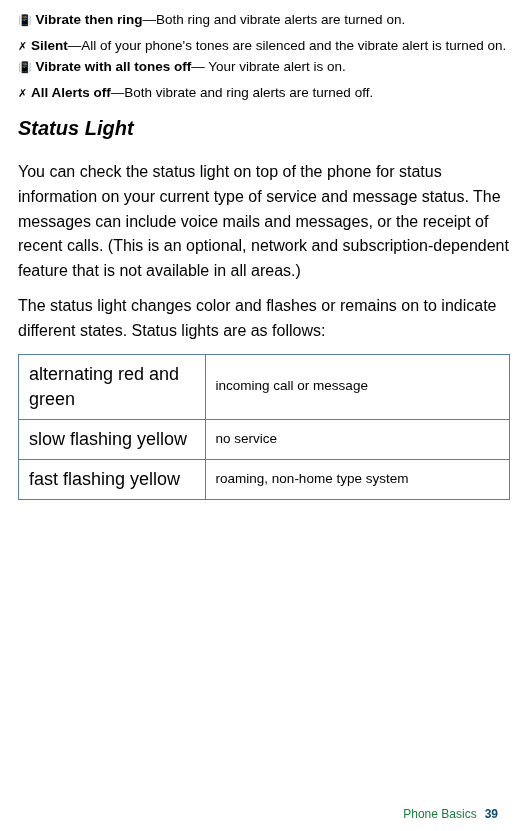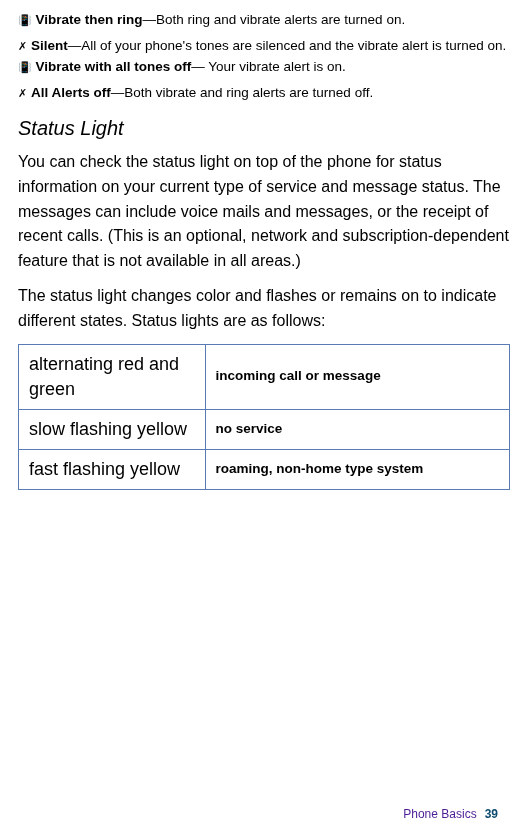--- a/index.html
+++ b/index.html
@@ -29,24 +29,24 @@
       margin-bottom: 6px;
       line-height: 1.5;
     }
 
     .bold-label {
       font-weight: bold;
     }
 
     .italic-bold-title {
       font-style: italic;
-      font-weight: normal;
+      font-weight: bold;
       font-size: 20px;
       margin-top: 14px;
-      margin-bottom: 10px;
+      margin-bottom: 20px;
     }
 
     .body-text {
       line-height: 1.55;
       margin-bottom: 10px;
       font-size: 16px;
     }
 
     .status-table {
       width: 100%;
@@ -64,35 +64,34 @@
       line-height: 1.4;
     }
 
     .status-table td:first-child {
       width: 38%;
       font-size: 18px;
     }
 
     .status-table td:last-child {
       width: 62%;
-      font-weight: bold;
     }
 
     .footer-area {
       position: absolute;
       bottom: 10px;
       right: 28px;
       display: flex;
       align-items: center;
       gap: 8px;
     }
 
     .footer-text {
       font-size: 12px;
-      color: #4c1d95;
+      color: #15803d;
     }
 
     .footer-page {
       font-size: 12px;
       font-weight: bold;
       color: #0c4a6e;
     }
 
     .vibrate-icon {
       font-size: 11px;

